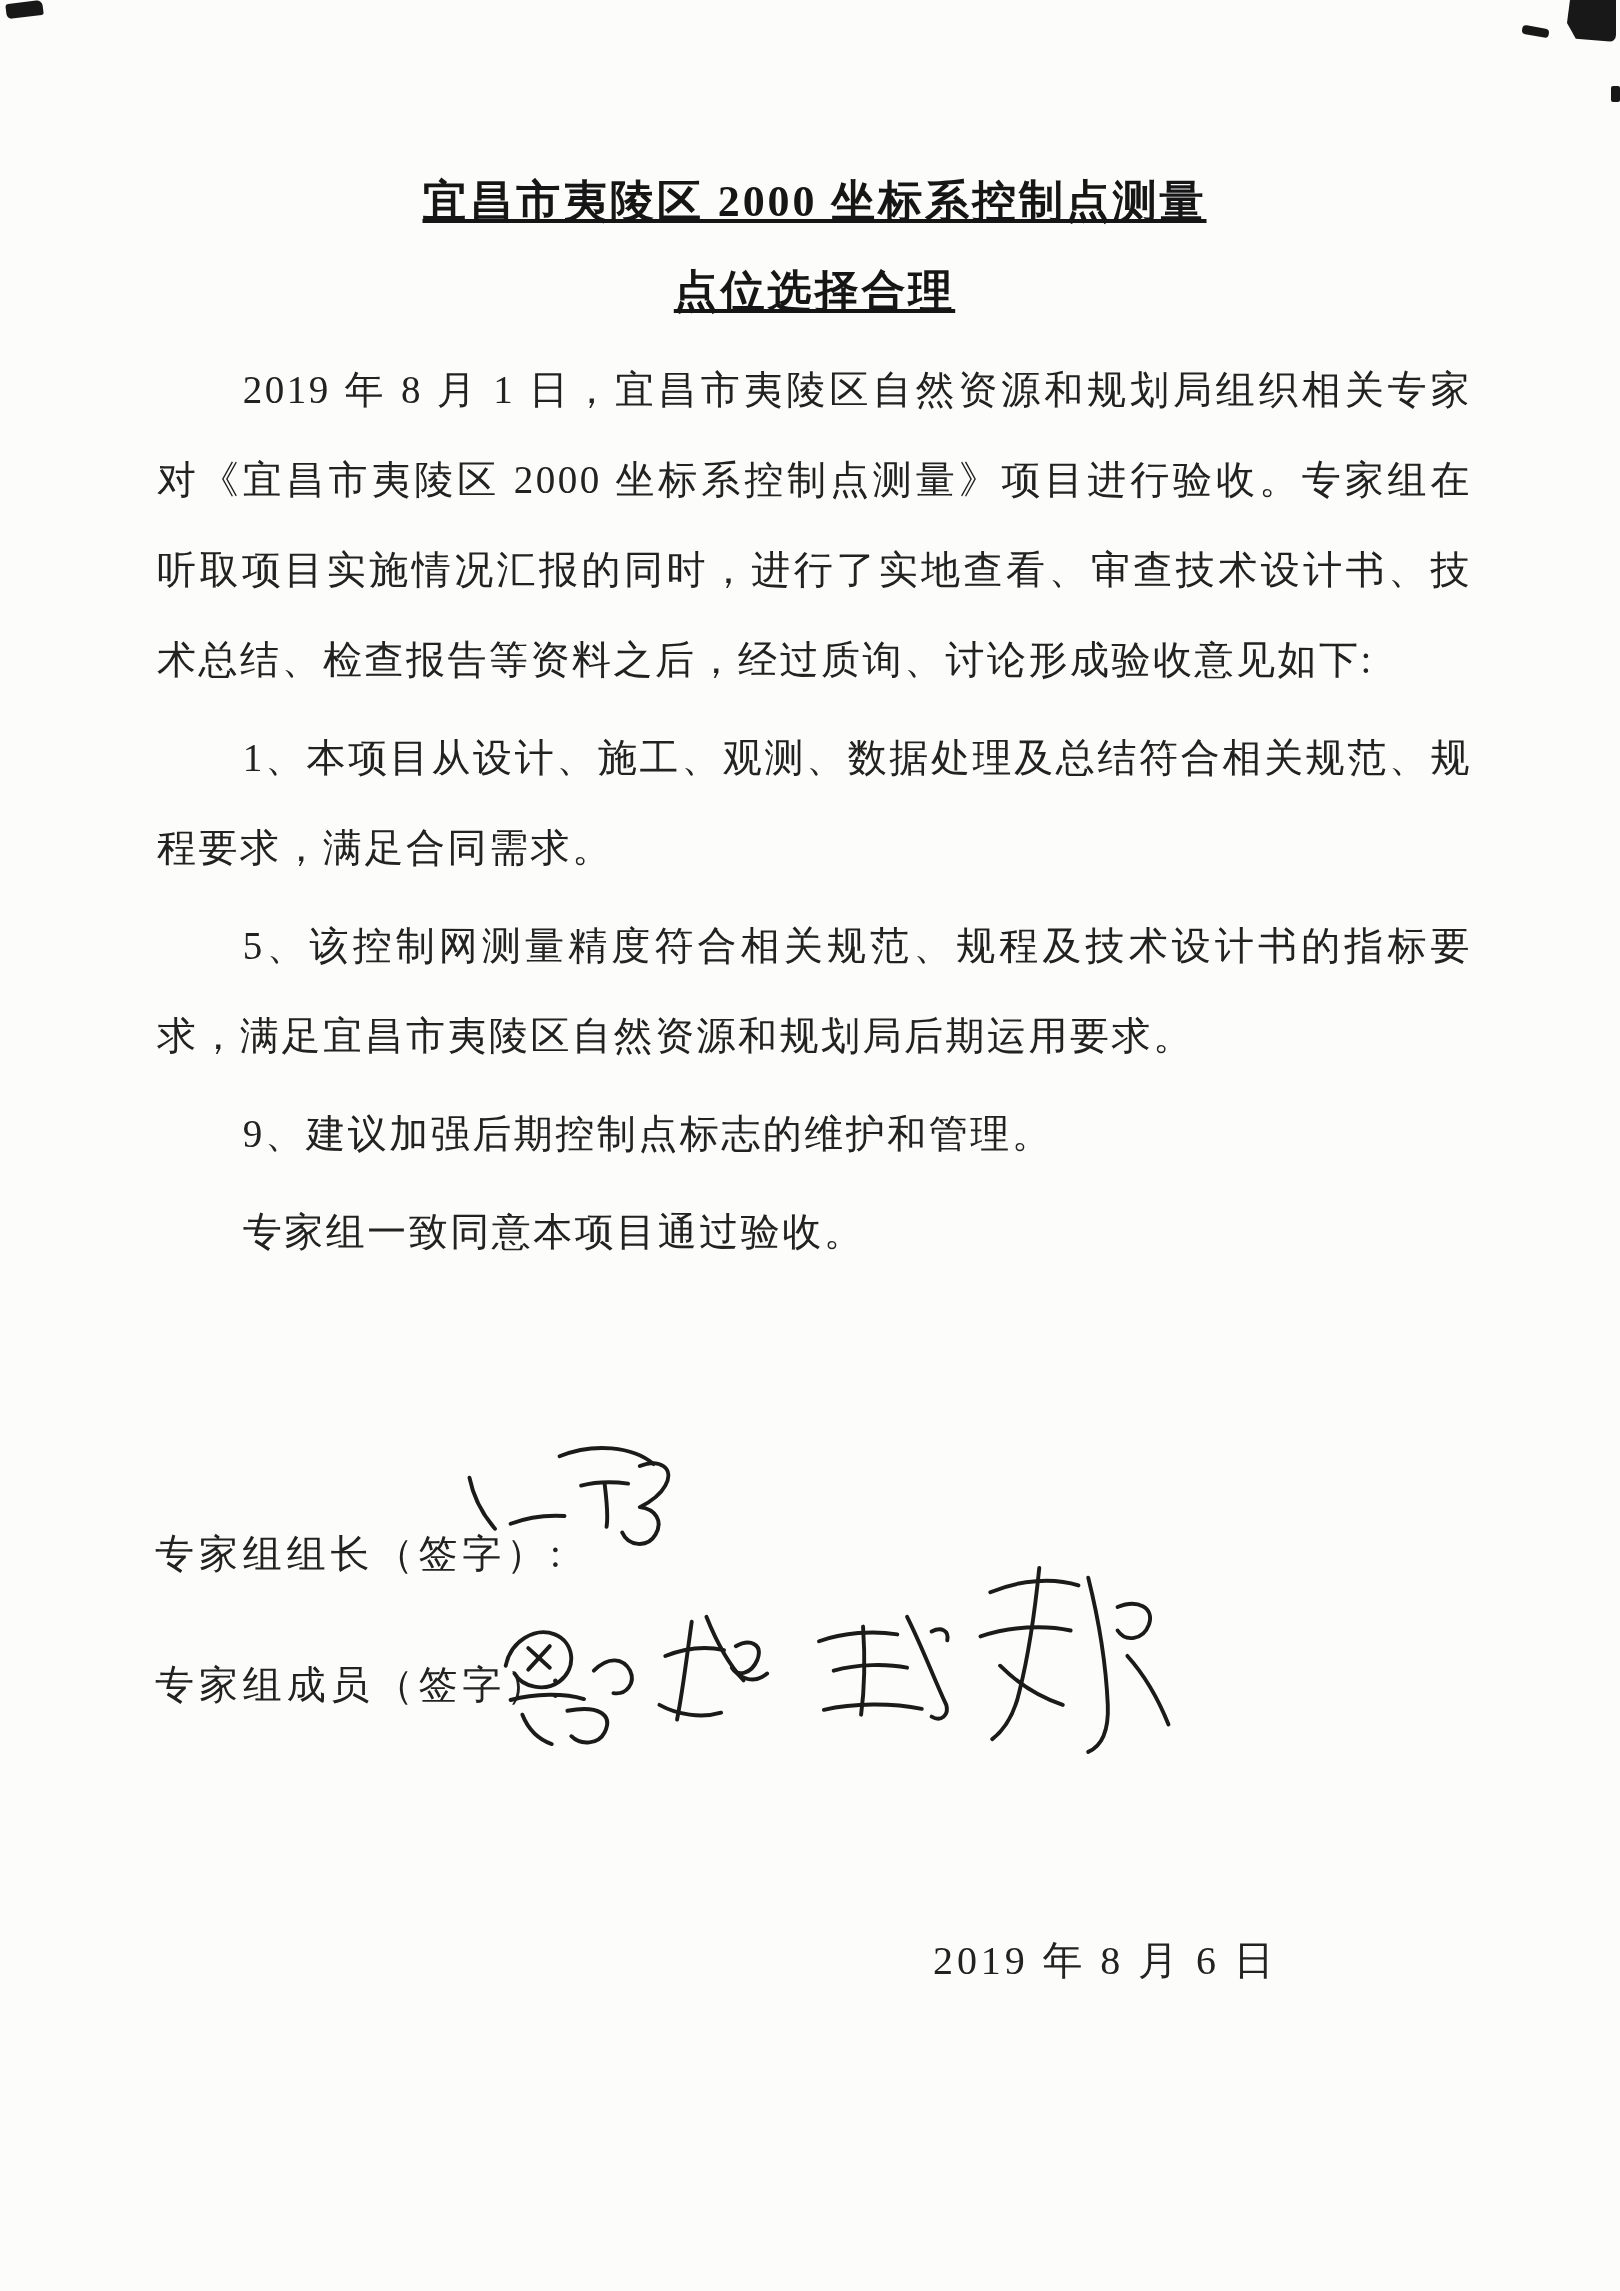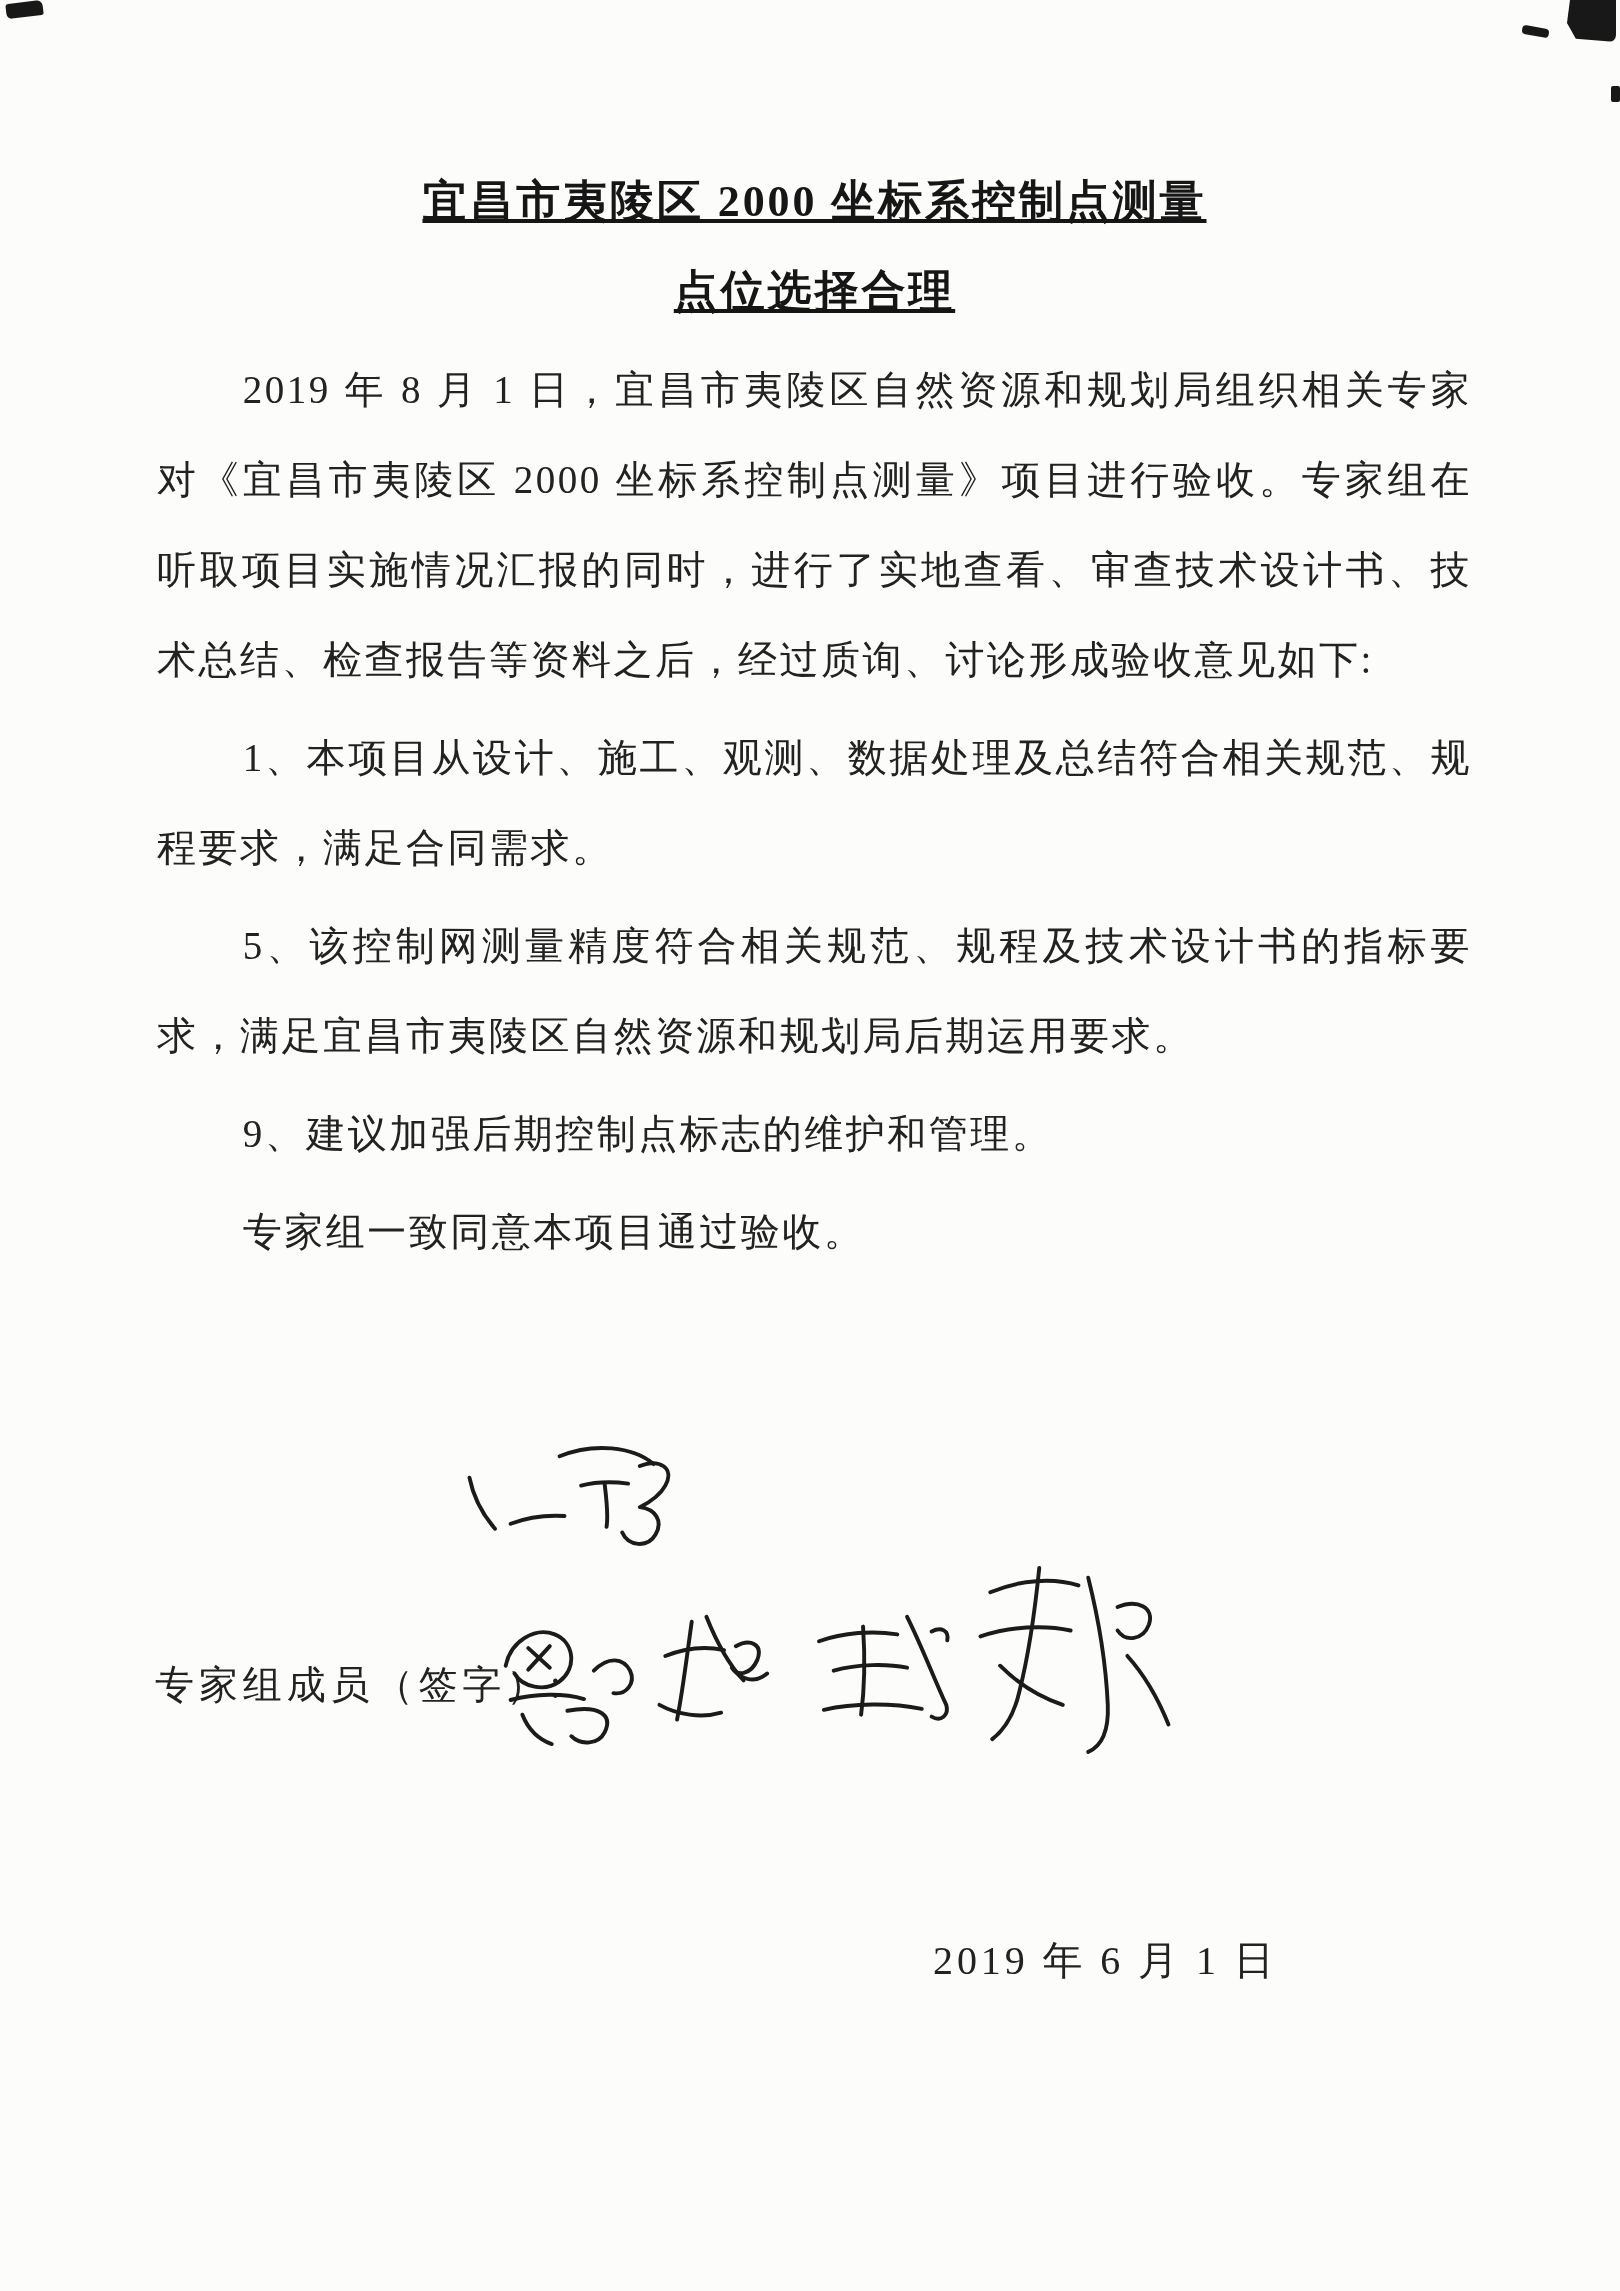--- a/index.html
+++ b/index.html
@@ -82,20 +82,21 @@
 
     <div class="body-text">
       <p>2019 年 8 月 1 日，宜昌市夷陵区自然资源和规划局组织相关专家对《宜昌市夷陵区 2000 坐标系控制点测量》项目进行验收。专家组在听取项目实施情况汇报的同时，进行了实地查看、审查技术设计书、技术总结、检查报告等资料之后，经过质询、讨论形成验收意见如下:</p>
       <p>1、本项目从设计、施工、观测、数据处理及总结符合相关规范、规程要求，满足合同需求。</p>
       <p>5、该控制网测量精度符合相关规范、规程及技术设计书的指标要求，满足宜昌市夷陵区自然资源和规划局后期运用要求。</p>
       <p>9、建议加强后期控制点标志的维护和管理。</p>
       <p>专家组一致同意本项目通过验收。</p>
     </div>
   </div>
 
+  <div class="sig-row leader">专家组组长（签字）:</div>
   <div class="sig-row member">专家组成员（签字）:</div>
 
   <svg class="signatures-svg" viewBox="0 0 830 380" aria-hidden="true">
 
     <g>
       <path d="M 58,58 C 62,78 72,96 84,110"></path>
       <path d="M 100,105 C 118,98 138,96 155,97"></path>
       <path d="M 172,66 C 188,62 205,62 220,64"></path>
       <path d="M 196,64 C 198,80 200,96 198,108"></path>
       <path d="M 150,36 C 185,22 225,26 246,44"></path>
@@ -133,16 +134,16 @@
       <path d="M 590,175 C 620,162 655,160 680,168"></path>
       <path d="M 640,150 C 636,190 630,235 620,275 C 615,298 605,315 592,325"></path>
       <path d="M 580,220 C 610,210 645,208 672,214"></path>
       <path d="M 600,250 C 618,268 640,282 664,290"></path>
       <path d="M 690,160 C 700,200 708,245 710,290 C 711,315 704,332 690,338"></path>
       <path d="M 720,190 C 740,182 758,190 752,208 C 746,224 728,226 720,214"></path>
       <path d="M 730,240 C 748,260 762,285 772,310"></path>
     </g>
   </svg>
 
-  <div class="doc-date">2019 年 6 月 1 日</div>
+  <div class="doc-date">2019 年 8 月 6 日</div>
 
 </div>
 
 
 </body></html>

